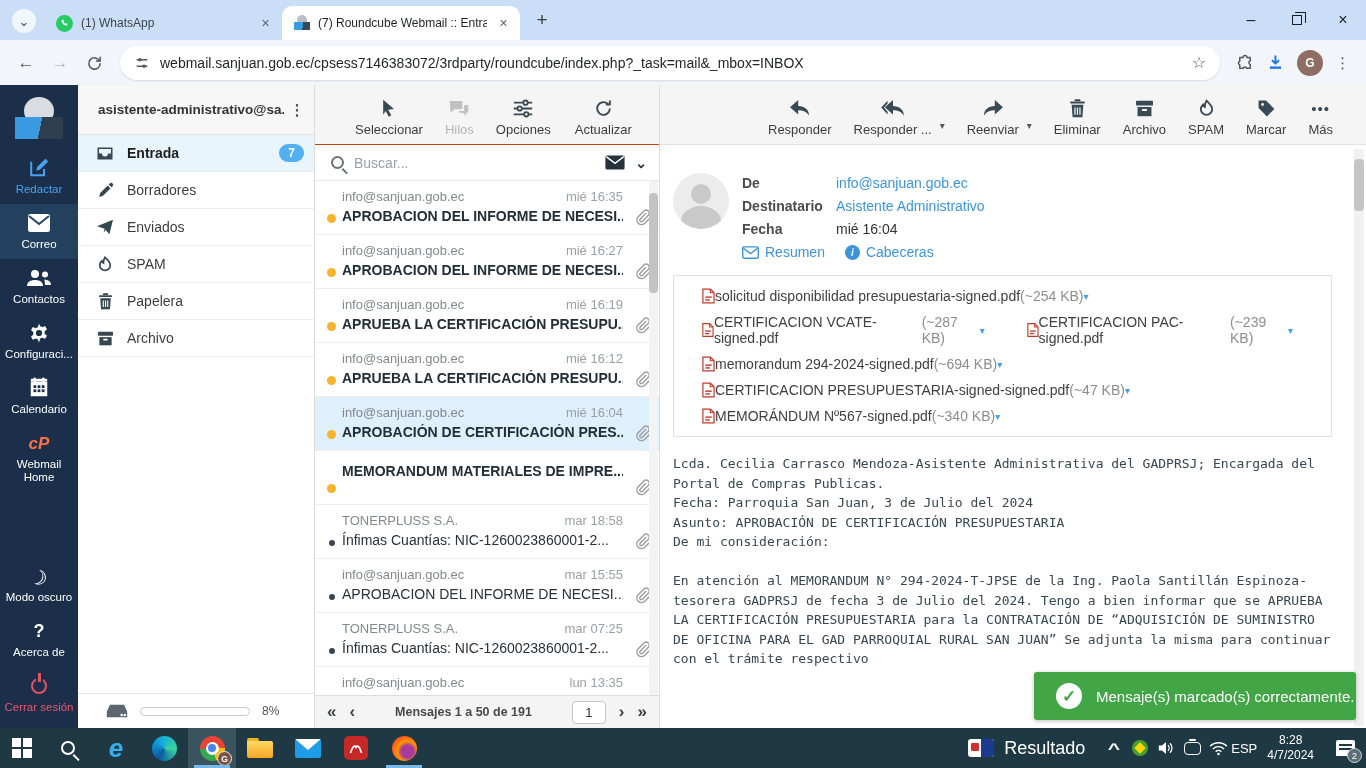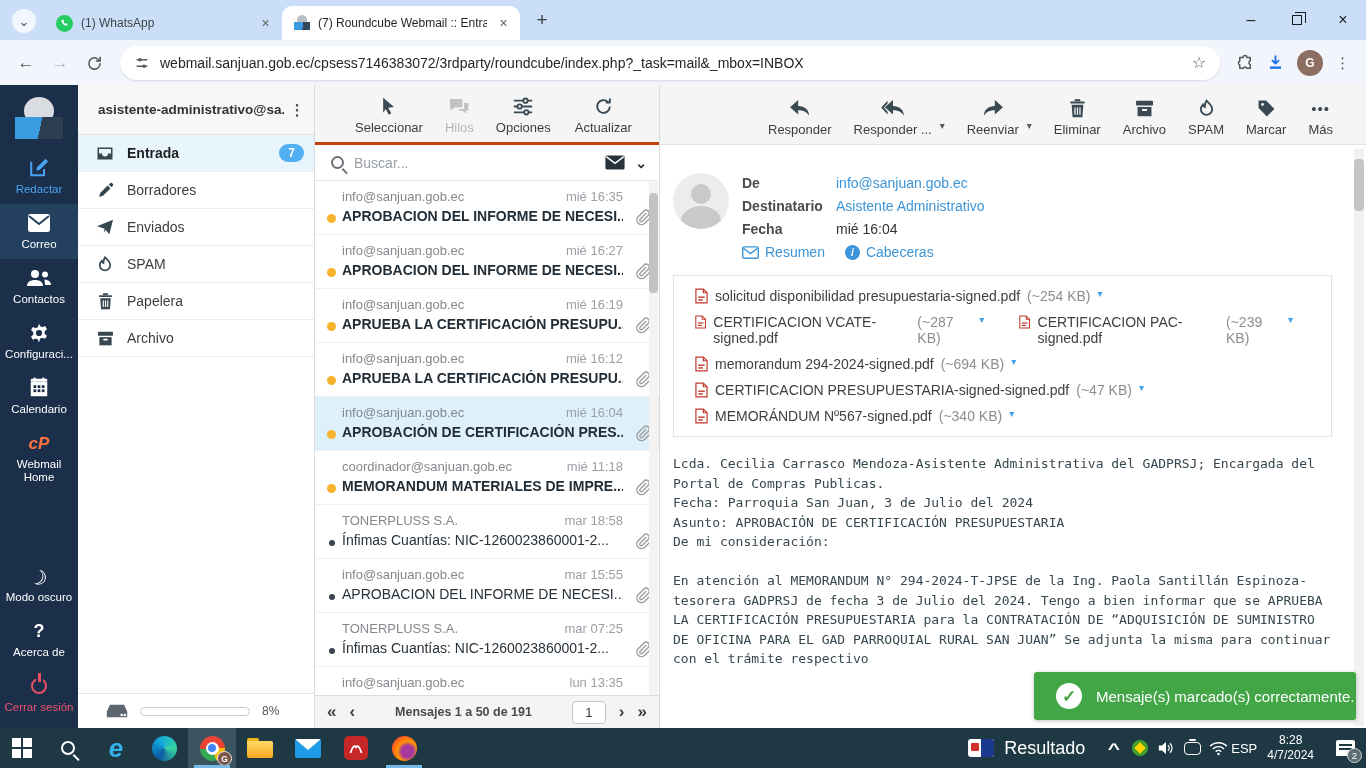--- a/index.html
+++ b/index.html
@@ -62,21 +62,21 @@
   .folder .fi{width:18px;height:18px;color:#37474f;display:flex;align-items:center;justify-content:center}
   .folder.sel{background:#e9f5fd;font-weight:bold;color:#1f1f1f}
   .badge{margin-left:auto;background:#51aff2;color:#fff;font-size:12px;font-weight:bold;border-radius:9px;padding:2px 9px}
   .quota{margin-top:auto;height:35px;border-top:1px solid #e3e3e3;display:flex;align-items:center;gap:12px;padding:0 12px 0 28px}
   .quota-bar{width:110px;height:9px;border:1px solid #c9c9c9;border-radius:5px;background:#fff;overflow:hidden}
   .quota-fill{height:100%;background:#54aee8;border-radius:5px 0 0 5px}
   .quota-text{font-size:12px;color:#555}
 
   
   .listpane{width:345px;background:#fff;border-right:1px solid #dcdcdc;display:flex;flex-direction:column;flex:none;position:relative}
-  .pane-toolbar{height:60px;background:#f5f5f5;border-bottom:3px solid #c2410c;display:flex;align-items:flex-end;padding:0 0 7px 0;gap:0;flex:none}
+  .pane-toolbar{height:60px;background:#f5f5f5;border-bottom:1px solid #c2410c;display:flex;align-items:flex-end;padding:0 0 7px 0;gap:0;flex:none}
   .tb-item{display:flex;flex-direction:column;align-items:center;gap:3px;font-size:13px;color:#3d3d3d}
   .tb-item .tbi{height:21px;display:flex;align-items:center;color:#3a4a54}
   .tb-item.disabled{color:#b5b5b5}.tb-item.disabled .tbi{color:#c2c2c2}
   .lt1{margin-left:40px}.lt2{margin-left:22px}.lt3{margin-left:22px}.lt4{margin-left:24px}
   .searchrow{height:36px;border-bottom:1px solid #e8e8e8;display:flex;align-items:center;gap:10px;padding:0 12px 0 16px;flex:none}
   .mag{width:13px;height:13px;border:2px solid #6d7278;border-radius:50%;position:relative;flex:none}
   .mag::after{content:"";position:absolute;left:10px;top:10px;width:7px;height:2px;background:#6d7278;transform:rotate(45deg);transform-origin:0 0}
   .search-input{border:none;outline:none;flex:1;font-size:14px;color:#444;background:transparent}
   .search-input::placeholder{color:#9aa0a6}
   .sr-env{color:#28323c;display:flex}
@@ -113,21 +113,21 @@
   .hrow{display:flex;margin-bottom:7px}
   .hlabel{width:94px;font-weight:bold;color:#4c4c4c}
   .hlink{color:#3c95d8}
   .hdate{color:#333}
   .hlinks{display:flex;gap:20px;align-items:center;margin-top:4px;color:#3c95d8}
   .hl{display:flex;align-items:center;gap:6px}
   .info-i{width:15px;height:15px;border-radius:50%;background:#3c95d8;color:#fff;font-size:10px;font-weight:bold;font-style:italic;display:flex;align-items:center;justify-content:center}
   .env-b{color:#3c95d8;display:flex}
   .attachbox{border:1px solid #e2e2e2;margin:15px 0 0 0;padding:7px 12px;font-size:14px}
   .attrow{display:flex;align-items:center}
-  .att{display:inline-flex;gap:7px;margin:5px 26px 5px 9px}
+  .att{display:inline-flex;align-items:center;margin:5px 26px 5px 16px}
   .att-name{color:#3f3f3f}
   .att-size{color:#8d8d8d}
   .att-caret{color:#42a0e8;font-size:10px}
   .mbody{margin-top:17px;font-family:"DejaVu Sans Mono",monospace;font-size:13px;line-height:19.5px;color:#37474f;max-width:666px}
   .mbody .bl{min-height:19.5px;white-space:pre-wrap}
   .cscroll{position:absolute;right:2px;top:64px;bottom:2px;width:10px;background:#f1f1f1}
   .cthumb{position:absolute;left:0;top:10px;width:10px;height:52px;background:#c5c5c5;border-radius:4px}
   .toast{position:absolute;right:10px;bottom:8px;width:322px;height:48px;background:#42a546;border-radius:3px;display:flex;align-items:center;gap:14px;padding-left:22px;color:#fff;font-size:15px;box-shadow:0 1px 4px rgba(0,0,0,.25)}
   .toast-check{width:26px;height:26px;border-radius:50%;background:#fff;color:#42a546;font-weight:bold;font-size:17px;display:flex;align-items:center;justify-content:center;flex:none}
 
@@ -534,24 +534,20 @@
             </div>
           <div class="m2">APROBACIÓN DE CERTIFICACIÓN PRES...</div>
           <span class="mclip">
               <svg class="ic" width="15" height="17" viewBox="0 0 20 24" fill="none" stroke="currentColor" stroke-width="2">
                 <path d="M14.5 6.5l-7.8 7.8a2.2 2.2 0 0 0 3.1 3.1l8.5-8.5a4.4 4.4 0 0 0-6.2-6.2L3.6 11.2a6.6 6.6 0 0 0 9.3 9.3l7-7" stroke-linecap="round"></path>
               </svg>
             </span>
         </div>
         <div class="mrow unread">
           <span class="mdot"></span>
-          <div class="m1">
-              <span>coordinador@sanjuan.gob.ec</span>
-              <span class="mdate">mié 11:18</span>
-            </div>
           <div class="m2">MEMORANDUM MATERIALES DE IMPRE...</div>
           <span class="mclip">
               <svg class="ic" width="15" height="17" viewBox="0 0 20 24" fill="none" stroke="currentColor" stroke-width="2">
                 <path d="M14.5 6.5l-7.8 7.8a2.2 2.2 0 0 0 3.1 3.1l8.5-8.5a4.4 4.4 0 0 0-6.2-6.2L3.6 11.2a6.6 6.6 0 0 0 9.3 9.3l7-7" stroke-linecap="round"></path>
               </svg>
             </span>
         </div>
         <div class="mrow read">
           <span class="mdot"></span>
           <div class="m1">

